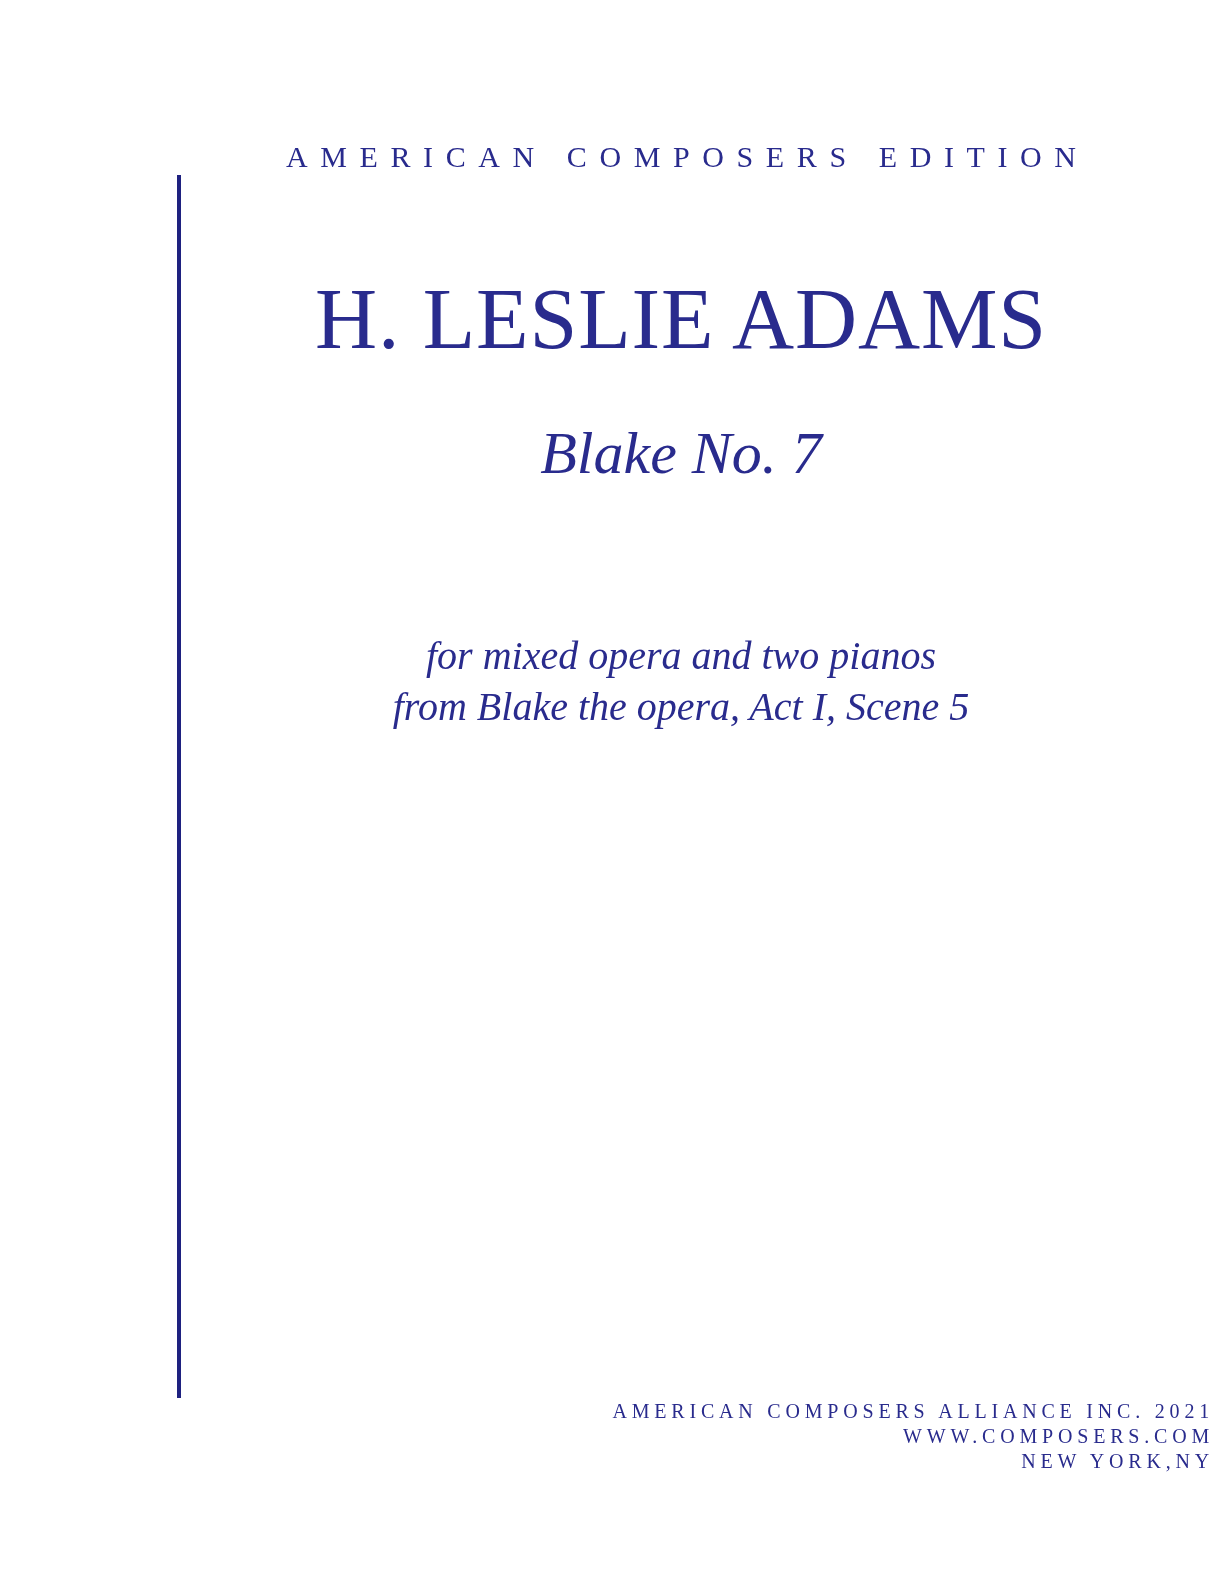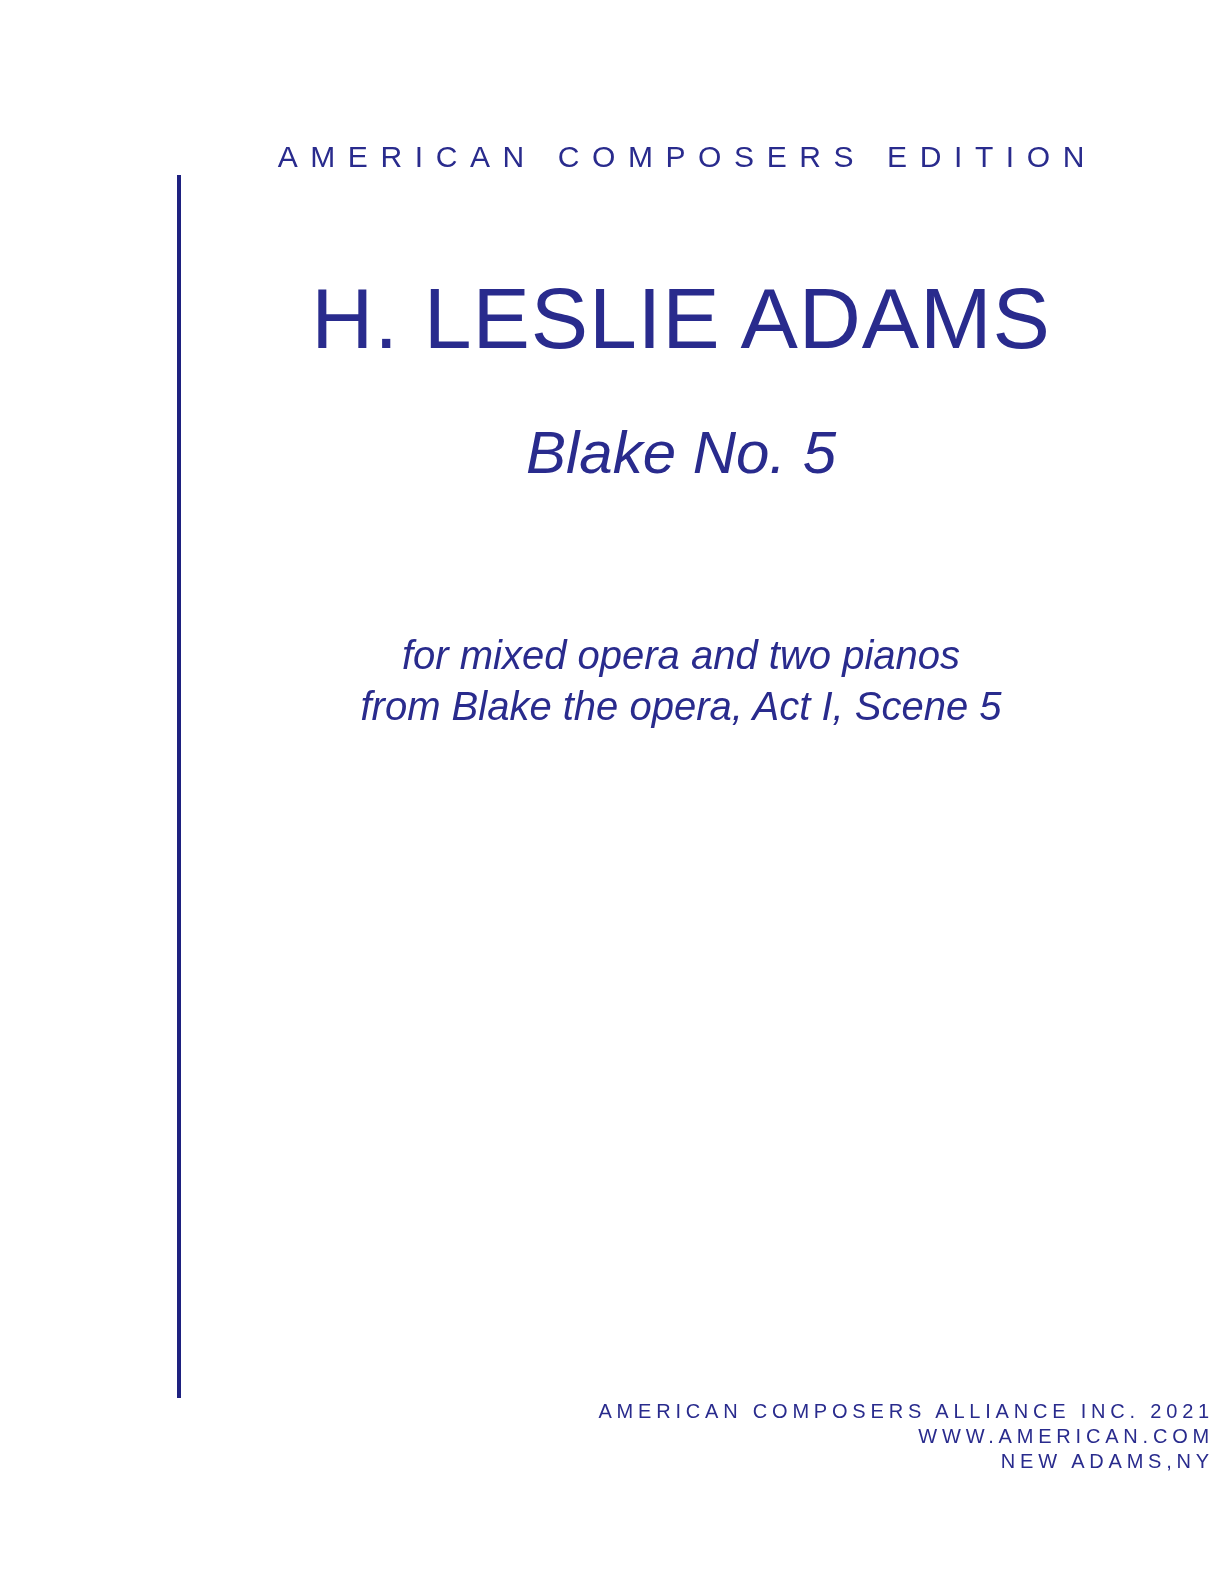--- a/index.html
+++ b/index.html
@@ -5,21 +5,21 @@
   html, body {
     margin: 0;
     padding: 0;
     background: #ffffff;
   }
   .page {
     position: relative;
     width: 1214px;
     height: 1571px;
     background: var(--page-bg, #ffffff);
-    font-family: Liberation Sans, sans-serif;
+    font-family: Liberation Serif, serif;
     overflow: hidden;
   }
   .vline {
     position: absolute;
     left: 177px;
     top: 175px;
     width: 4px;
     height: 1223px;
     background: var(--rule-color, #1e2180);
   }
@@ -104,29 +104,29 @@
 <div class="page">
   <div class="vline"></div>
 
   <div class="content">
 
     <div class="edition">AMERICAN COMPOSERS EDITION</div>
 
     <h1 class="composer">H. LESLIE ADAMS</h1>
 
     <div class="work-title">
-      <div>Blake No. 5</div>
+      <div>Blake No. 7</div>
     </div>
 
     <div class="subtitle">
       <div>for mixed opera and two pianos</div>
       <div>from Blake the opera, Act I, Scene 5</div>
     </div>
 
 
     <div class="footer">
       <div>AMERICAN COMPOSERS ALLIANCE INC. 2021</div>
-      <div>WWW.AMERICAN.COM</div>
-      <div>NEW ADAMS,NY</div>
+      <div>WWW.COMPOSERS.COM</div>
+      <div>NEW YORK,NY</div>
     </div>
 
   </div>
 </div>
 
 </body></html>

